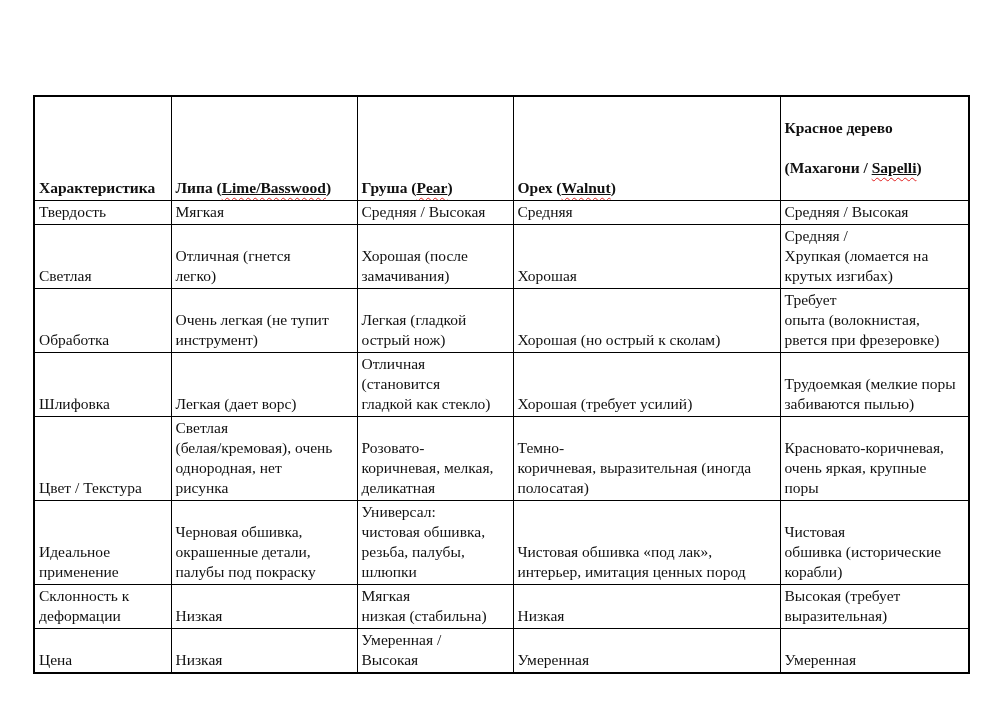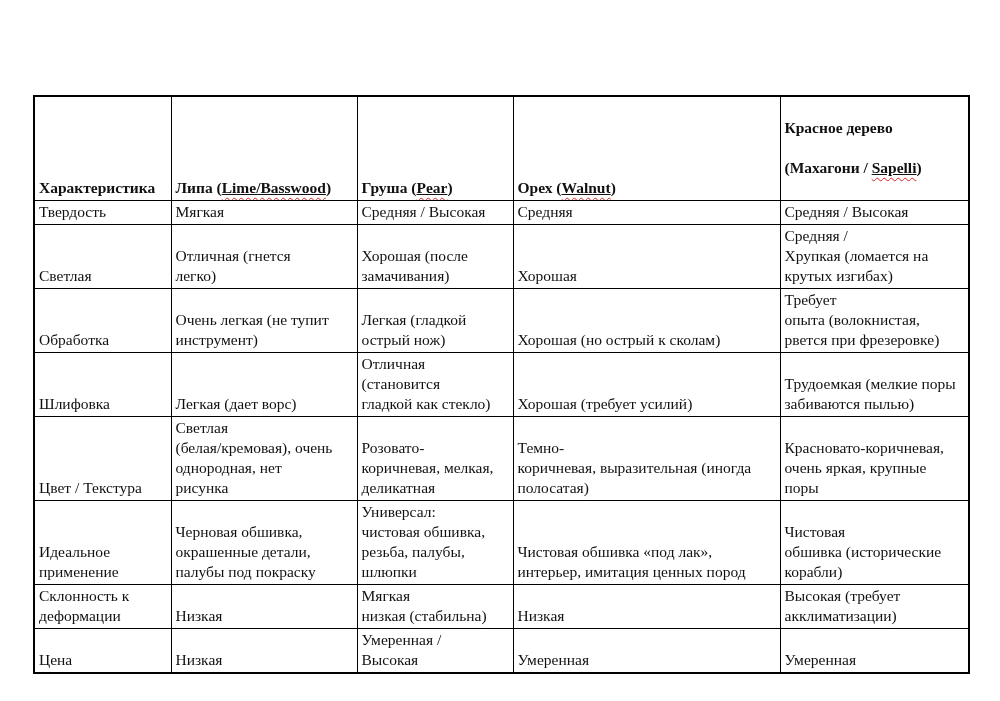--- a/index.html
+++ b/index.html
@@ -169,21 +169,21 @@
       </tr>
 
       <tr class="r-warp">
         <td>Склонность к
 деформации</td>
         <td>Низкая</td>
         <td>Мягкая
 низкая (стабильна)</td>
         <td>Низкая</td>
         <td>Высокая (требует
-акклиматизации)</td>
+выразительная)</td>
       </tr>
 
       <tr class="r-price">
         <td>Цена</td>
         <td>Низкая</td>
         <td>Умеренная /
 Высокая</td>
         <td>Умеренная</td>
         <td>Умеренная</td>
       </tr>

